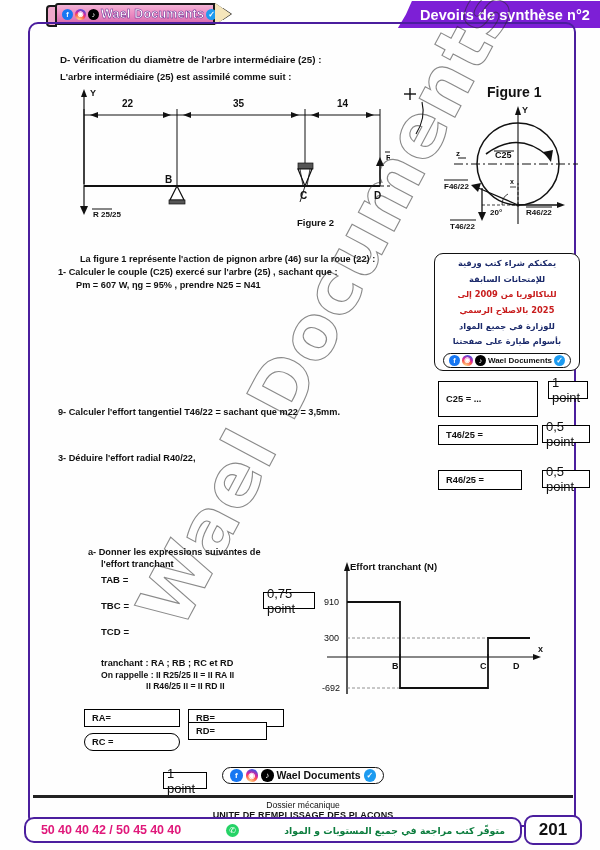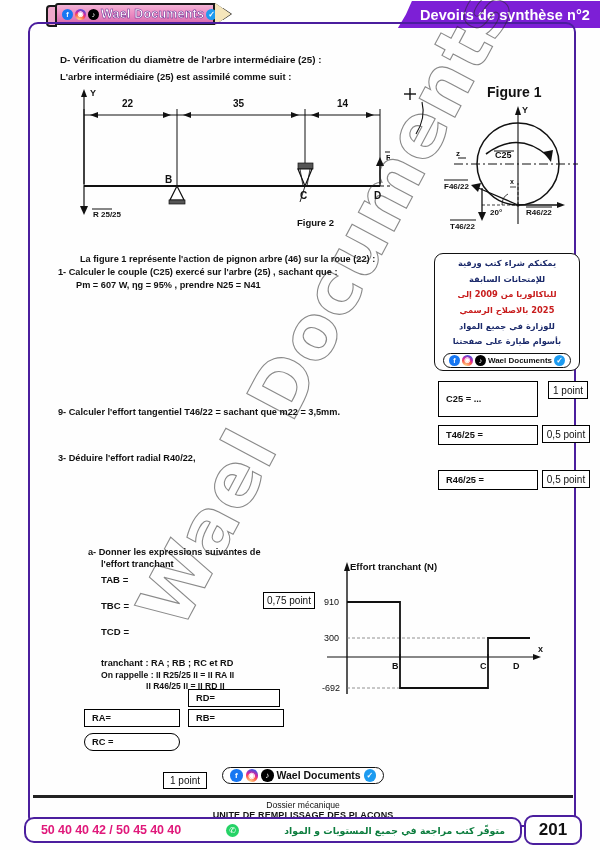--- a/index.html
+++ b/index.html
@@ -120,21 +120,21 @@
     position: absolute;
     border: 1.8px solid #000; background: #fff;
     display: flex; align-items: center;
     padding-left: 7px;
     font-size: 9.3px; font-weight: bold; color: #111;
   }
   .ptbox {
     position: absolute;
     border: 1.4px solid #000; background: #fff;
     display: flex; align-items: center; justify-content: center;
-    font-size: 10px; color: #111;
+    font-size: 13px; color: #111;
     padding: 0 3px;
   }
 
   
   .wd-badge {
     position: absolute; left: 222px; top: 767px;
     display: flex; align-items: center; gap: 3px;
     border: 1.6px solid #111; border-radius: 11px;
     background: #fff; padding: 1px 7px;
     z-index: 6;
@@ -408,29 +408,29 @@
       <span class="soc vf">✓</span>
     </div>
   </div>
 
   <div class="ansbox" style="left:438px; top:381px; width:100px; height:36px;">C25 = ...</div>
   <div class="ptbox" style="left:548px; top:381px; width:40px; height:18px;">1 point</div>
 
   <div class="ansbox" style="left:438px; top:425px; width:100px; height:20px;">T46/25 =</div>
   <div class="ptbox" style="left:542px; top:425px; width:48px; height:18px;">0,5 point</div>
 
-  <div class="ansbox" style="left:438px; top:470px; width:100px; height:20px;">R46/25 =</div>
+  <div class="ansbox" style="left:438px; top:470px; width:84px; height:20px;">R46/25 =</div>
   <div class="ptbox" style="left:542px; top:470px; width:48px; height:18px;">0,5 point</div>
 
   <div class="ptbox" style="left:263px; top:592px; width:52px; height:17px;">0,75 point</div>
 
   <div class="ansbox" style="left:84px; top:709px; width:96px; height:18px;">RA=</div>
   <div class="ansbox" style="left:188px; top:709px; width:96px; height:18px;">RB=</div>
   <div class="ansbox" style="left:84px; top:733px; width:96px; height:18px;border-radius:9px;">RC =</div>
-  <div class="ansbox" style="left:188px; top:689px; width:92px; height:18px;">RD=</div>
+  <div class="ansbox" style="left:188px; top:722px; width:79px; height:18px;">RD=</div>
   <div class="ptbox" style="left:163px; top:772px; width:44px; height:17px;">1 point</div>
 
   <div class="wd-badge">
     <span class="soc fb">f</span>
     <span class="soc ig">◉</span>
     <span class="soc tt">♪</span>
     <span class="lbl">Wael Documents</span>
     <span class="soc vf">✓</span>
   </div>
 

